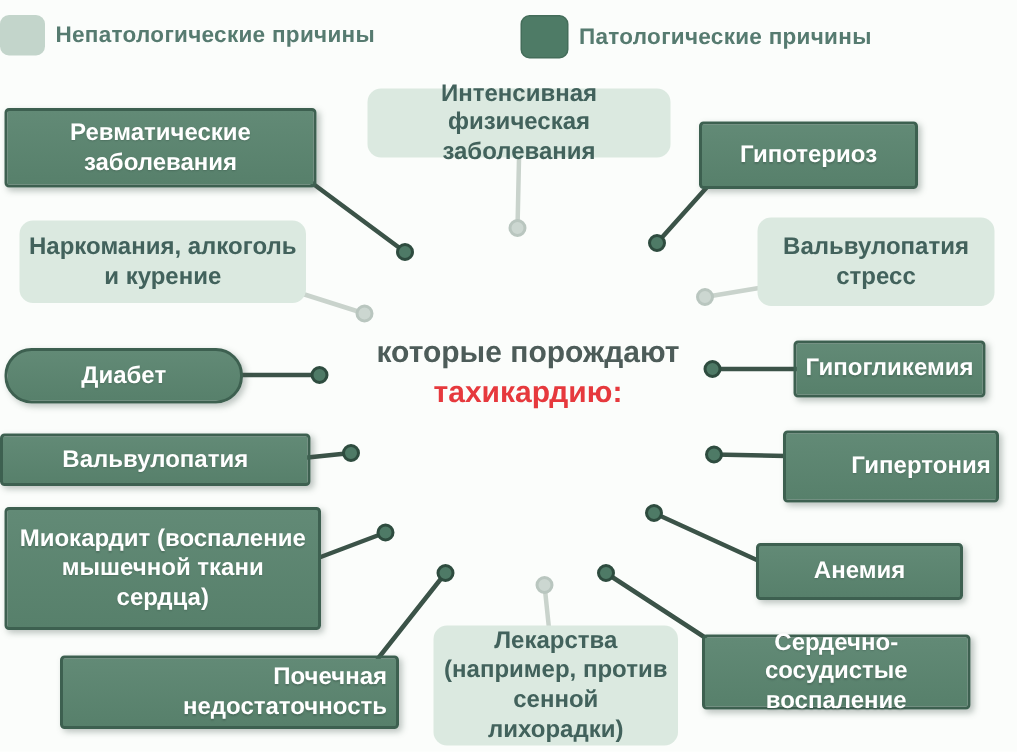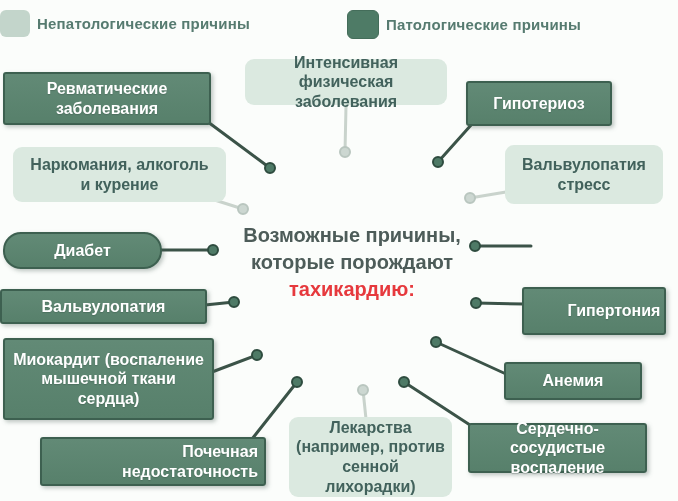--- a/index.html
+++ b/index.html
@@ -81,35 +81,35 @@
   <div class="legend-item" style="left:0px;">
     <span class="legend-swatch light"></span>
     <span class="legend-label">Непатологические причины</span>
   </div>
   <div class="legend-item" style="left:347px;">
     <span class="legend-swatch dark"></span>
     <span class="legend-label">Патологические причины</span>
   </div>
 
   <div class="center-text" style="left:225px; top:222px; width:254px;">
-    <div>Возможные причины,</div>
     <div>которые порождают</div>
     <div class="center-highlight">тахикардию:</div>
   </div>
 
 <div class="node dark" style="left: 3px; top: 72px; width: 208px; height: 53px;">Ревматические
 заболевания</div>
-    <div class="node light" style="left: 13px; top: 147px; width: 213px; height: 55px;">Наркомания, алкоголь
+    <div class="node light" style="left: 13px; top: 147px; width: 191px; height: 55px;">Наркомания, алкоголь
 и курение</div>
     <div class="node light" style="left: 245px; top: 59px; width: 202px; height: 46px;">Интенсивная физическая
 заболевания</div>
     <div class="node dark" style="left: 466px; top: 81px; width: 146px; height: 45px;">Гипотериоз</div>
     <div class="node light" style="left: 505px; top: 145px; width: 158px; height: 59px;">Вальвулопатия
 стресс</div>
     <div class="node dark" style="left: 3px; top: 232px; width: 159px; height: 37px; border-radius: 18px;">Диабет</div>
+    <div class="node dark" style="left: 529px; top: 227px; width: 128px; height: 38px;">Гипогликемия</div>
     <div class="node dark" style="left: 0px; top: 289px; width: 207px; height: 35px;">Вальвулопатия</div>
     <div class="node dark" style="left: 522px; top: 287px; width: 144px; height: 48px; padding-left: 46px;">Гипертония</div>
     <div class="node dark" style="left: 3px; top: 338px; width: 211px; height: 82px;">Миокардит (воспаление
 мышечной ткани сердца)</div>
     <div class="node dark" style="left: 504px; top: 362px; width: 138px; height: 38px;">Анемия</div>
     <div class="node dark" style="left: 40px; top: 437px; width: 226px; height: 49px; text-align: right;">Почечная недостаточность</div>
     <div class="node light" style="left: 289px; top: 417px; width: 163px; height: 80px;">Лекарства
 (например, против
 сенной лихорадки)</div>
     <div class="node dark" style="left: 468px; top: 423px; width: 179px; height: 50px;">Сердечно-сосудистые

